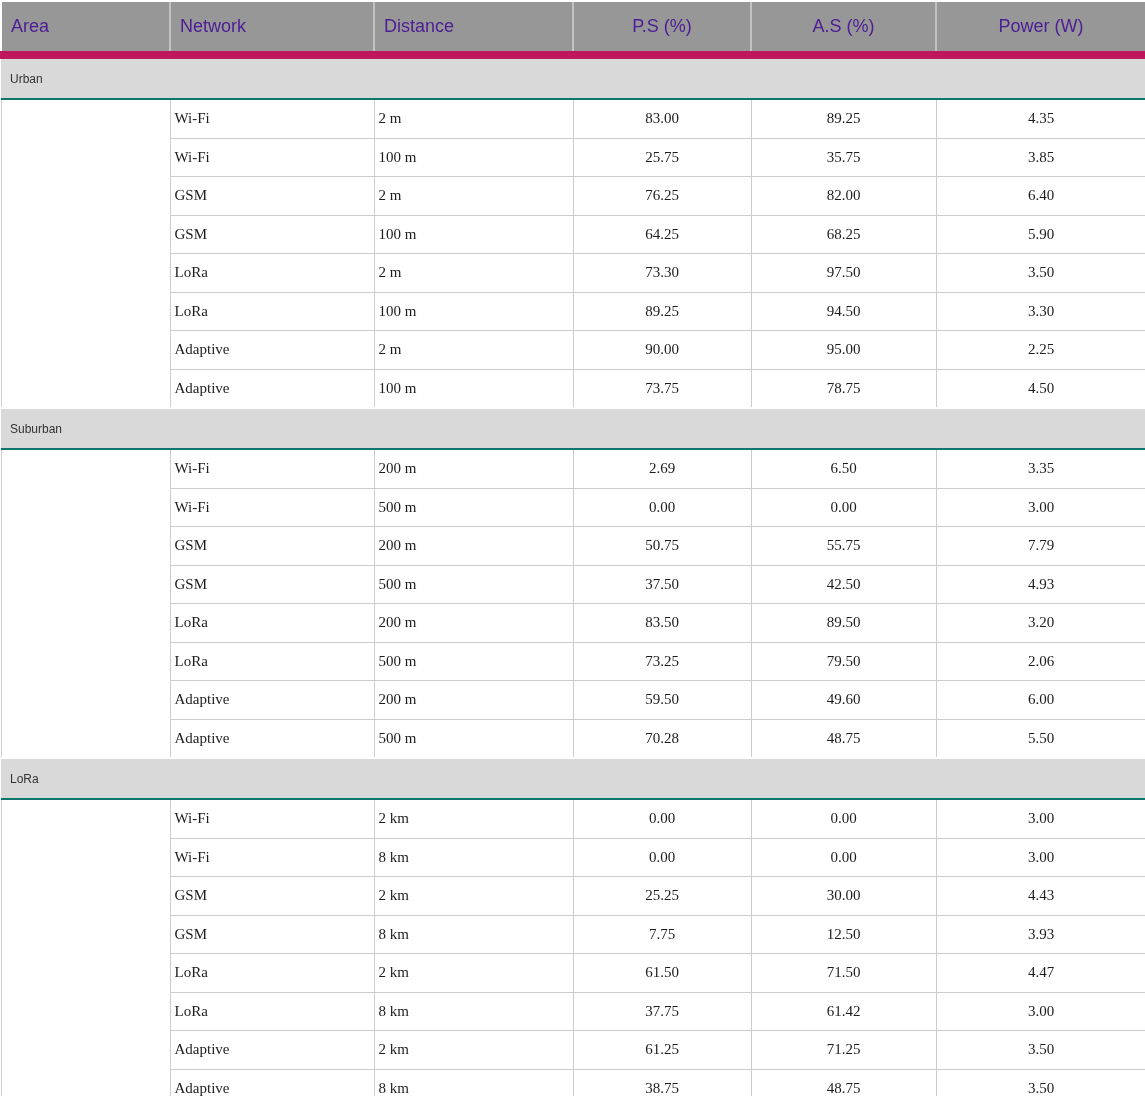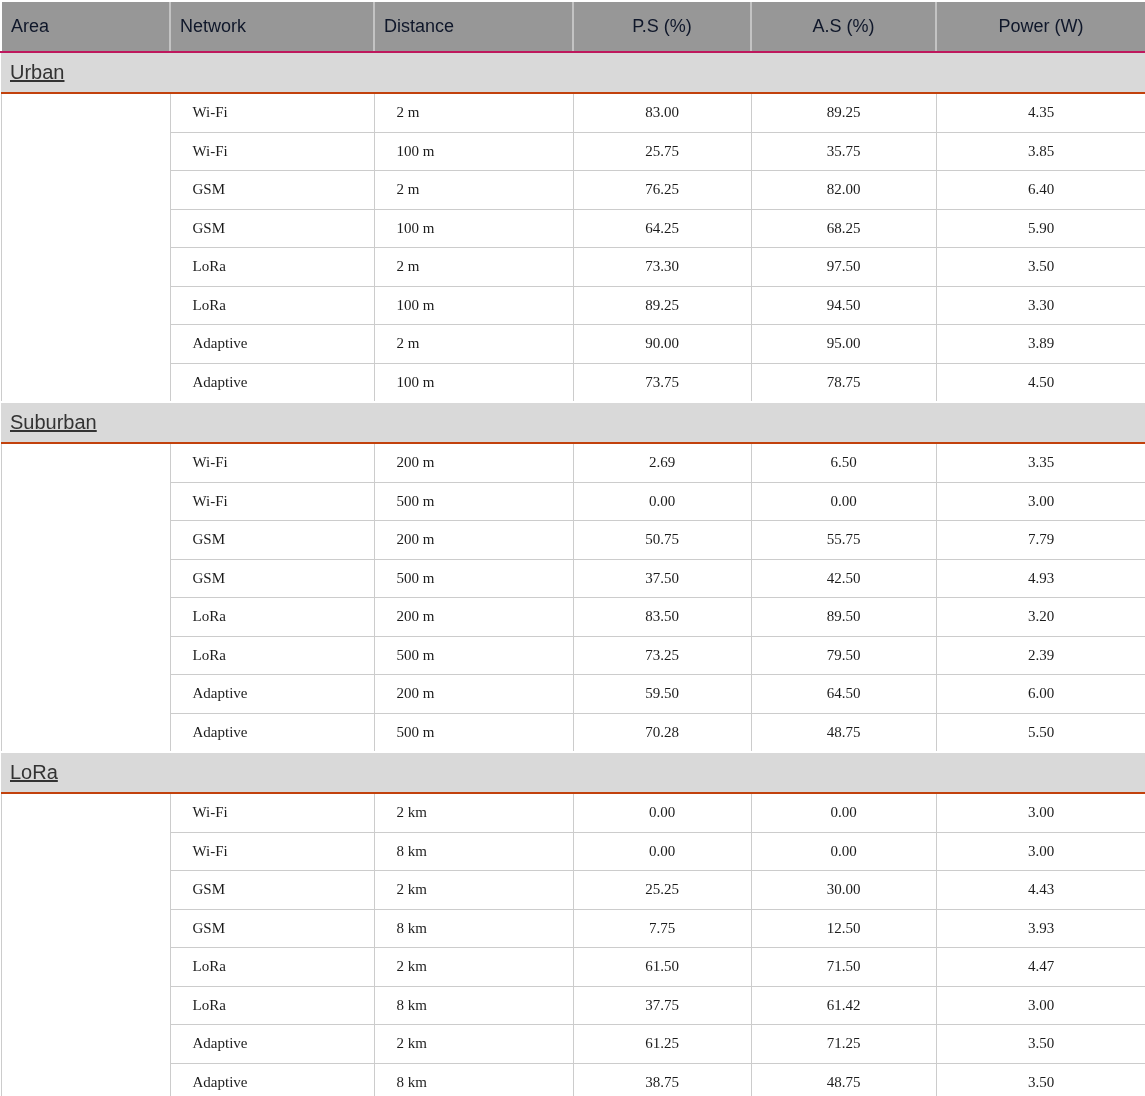--- a/index.html
+++ b/index.html
@@ -13,58 +13,57 @@
   }
   table.results {
     border-collapse: collapse;
     table-layout: fixed;
     width: 1145px;
     margin-top: 2px;
   }
   
   thead th {
     background: #979797;
-    color: #0f172a;
+    color: #4c1d95;
     font-weight: 400;
     font-size: 18px;
     height: 43px;
     vertical-align: middle;
     text-align: left;
     padding: 0 0 0 9px;
     border-left: 2px solid #c3c3c3;
-    border-bottom: 2px solid #be185d;
+    border-bottom: 8px solid #be185d;
   }
   thead th:first-child { border-left: 2px solid #ffffff; }
   thead th:last-child  { border-right: 2px solid #ffffff; }
   thead th.center { text-align: center; padding: 3px; }
   
   tr.section-row td {
     background: #d9d9d9;
     color: #333333;
     font-family: "Liberation Sans", sans-serif;
-    font-size: 20px;
+    font-size: 12px;
     height: 39px;
     vertical-align: middle;
     padding: 0 0 0 9px;
     border-top: 2px solid #ffffff;
-    border-bottom: 2px solid #c2410c;
-    text-decoration: underline;
+    border-bottom: 2px solid #0f766e;
   }
   
   tr.data-row td {
     font-family: "Liberation Serif", serif;
     font-size: 15px;
     color: #1c1c1c;
     height: 37.5px;
     vertical-align: middle;
     border: 1px solid #cccccc;
     padding: 0;
     background: #ffffff;
   }
-  tr.data-row td.text-cell { text-align: left; padding-left: 22px; }
+  tr.data-row td.text-cell { text-align: left; padding-left: 4px; }
   tr.data-row td.num-cell  { text-align: center; }
   tr.data-row td.area-cell { background: #ffffff; }
 </style>
 </head>
 <body>
 
 <table class="results">
   <colgroup>
     <col style="width:169px">
     <col style="width:204px">
@@ -128,21 +127,21 @@
         <td class="text-cell">100 m</td>
         <td class="num-cell">89.25</td>
         <td class="num-cell">94.50</td>
         <td class="num-cell">3.30</td>
       </tr>
       <tr class="data-row">
         <td class="text-cell">Adaptive</td>
         <td class="text-cell">2 m</td>
         <td class="num-cell">90.00</td>
         <td class="num-cell">95.00</td>
-        <td class="num-cell">3.89</td>
+        <td class="num-cell">2.25</td>
       </tr>
       <tr class="data-row">
         <td class="text-cell">Adaptive</td>
         <td class="text-cell">100 m</td>
         <td class="num-cell">73.75</td>
         <td class="num-cell">78.75</td>
         <td class="num-cell">4.50</td>
       </tr>
       <tr class="section-row">
         <td colspan="6">Suburban</td>
@@ -181,27 +180,27 @@
         <td class="text-cell">200 m</td>
         <td class="num-cell">83.50</td>
         <td class="num-cell">89.50</td>
         <td class="num-cell">3.20</td>
       </tr>
       <tr class="data-row">
         <td class="text-cell">LoRa</td>
         <td class="text-cell">500 m</td>
         <td class="num-cell">73.25</td>
         <td class="num-cell">79.50</td>
-        <td class="num-cell">2.39</td>
+        <td class="num-cell">2.06</td>
       </tr>
       <tr class="data-row">
         <td class="text-cell">Adaptive</td>
         <td class="text-cell">200 m</td>
         <td class="num-cell">59.50</td>
-        <td class="num-cell">64.50</td>
+        <td class="num-cell">49.60</td>
         <td class="num-cell">6.00</td>
       </tr>
       <tr class="data-row">
         <td class="text-cell">Adaptive</td>
         <td class="text-cell">500 m</td>
         <td class="num-cell">70.28</td>
         <td class="num-cell">48.75</td>
         <td class="num-cell">5.50</td>
       </tr>
       <tr class="section-row">

